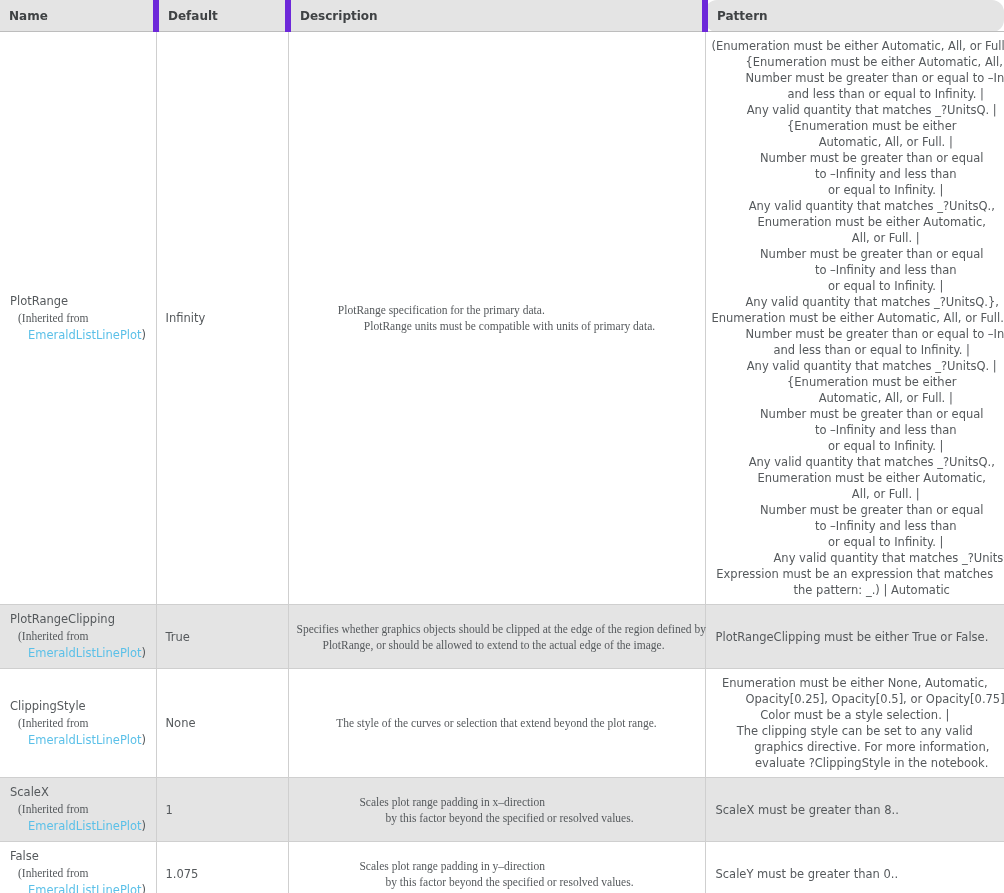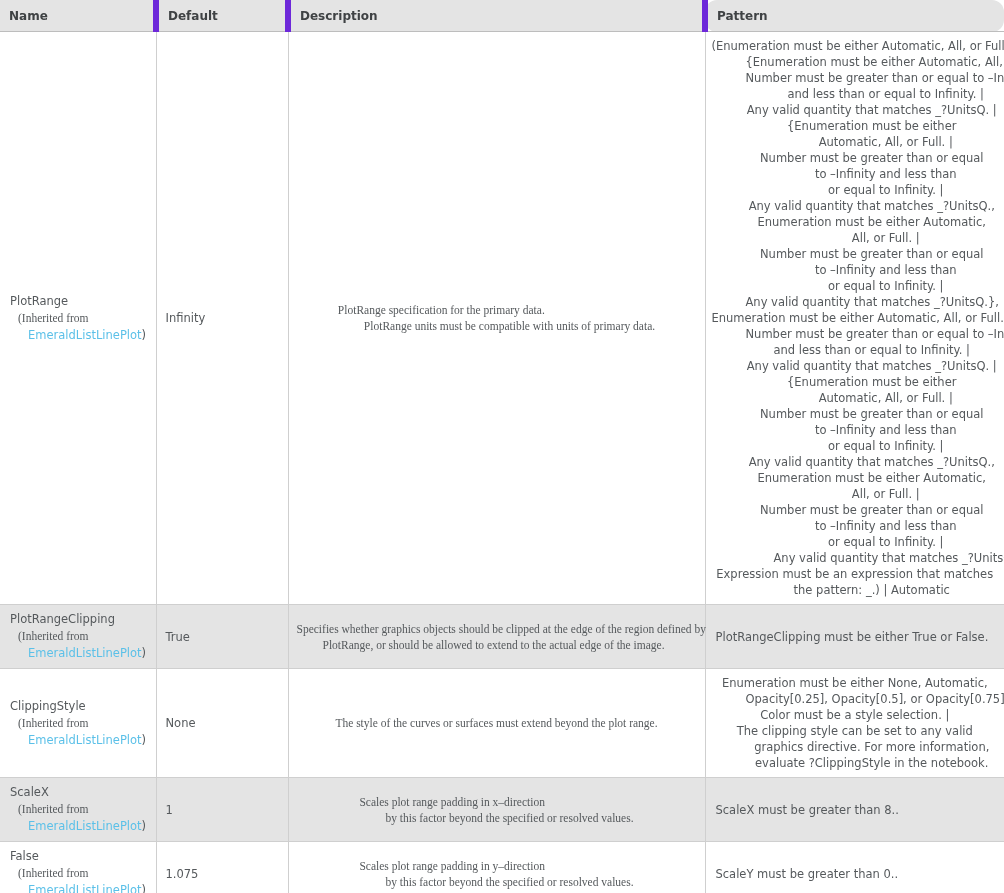--- a/index.html
+++ b/index.html
@@ -178,21 +178,21 @@
           <span class="pattern-line pat-left">PlotRangeClipping must be either True or False.</span>
         </td>
       </tr>
       <tr class="odd">
         <td class="name-cell">
           <span class="name-title">ClippingStyle</span>
           <span class="name-inherit">(Inherited from</span>
           <span class="name-source"><a class="link">EmeraldListLinePlot</a>)</span>
         </td>
         <td class="default-cell">None</td>
-        <td class="desc-cell"><span class="desc-block"><span class="desc-line">The style of the curves or surfaces must extend beyond the plot range.</span></span></td>
+        <td class="desc-cell"><span class="desc-block"><span class="desc-line">The style of the curves or selection that extend beyond the plot range.</span></span></td>
         <td class="pattern-cell">
           <span class="pattern-line">Enumeration must be either None, Automatic,</span>
           <span class="pattern-line pat-i1">Opacity[0.25], Opacity[0.5], or Opacity[0.75]. |</span>
           <span class="pattern-line">Color must be a style selection. |</span>
           <span class="pattern-line">The clipping style can be set to any valid</span>
           <span class="pattern-line pat-i1">graphics directive. For more information,</span>
           <span class="pattern-line pat-i1">evaluate ?ClippingStyle in the notebook.</span>
         </td>
       </tr>
       <tr class="even">

